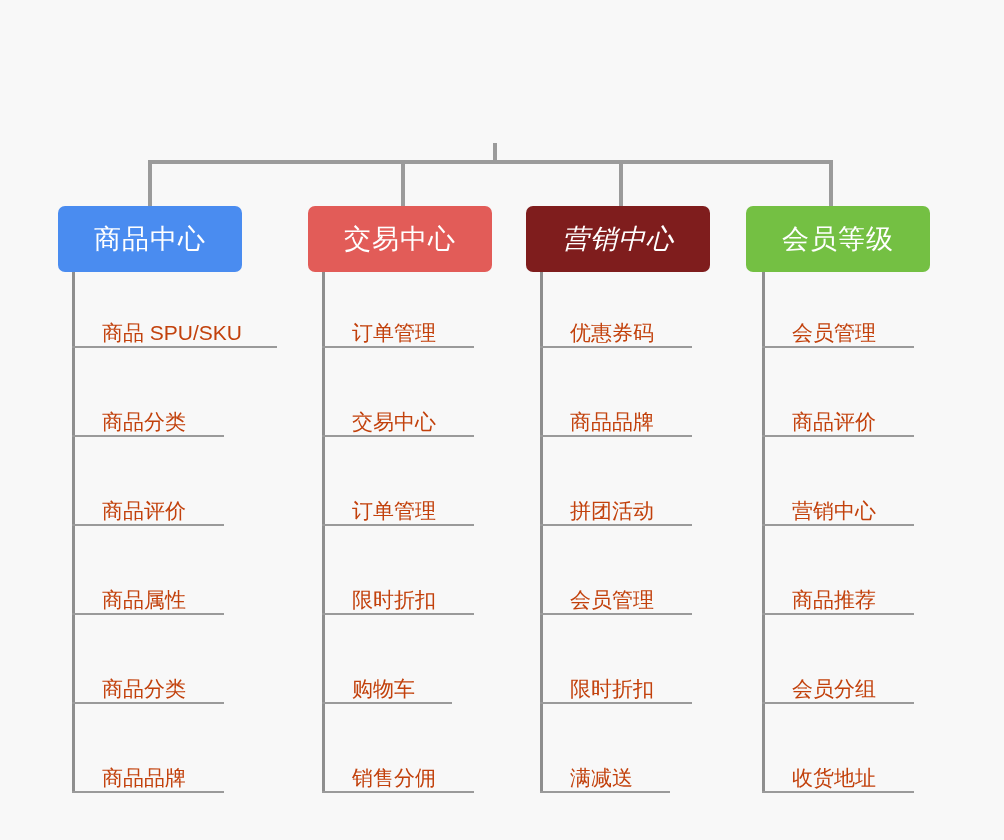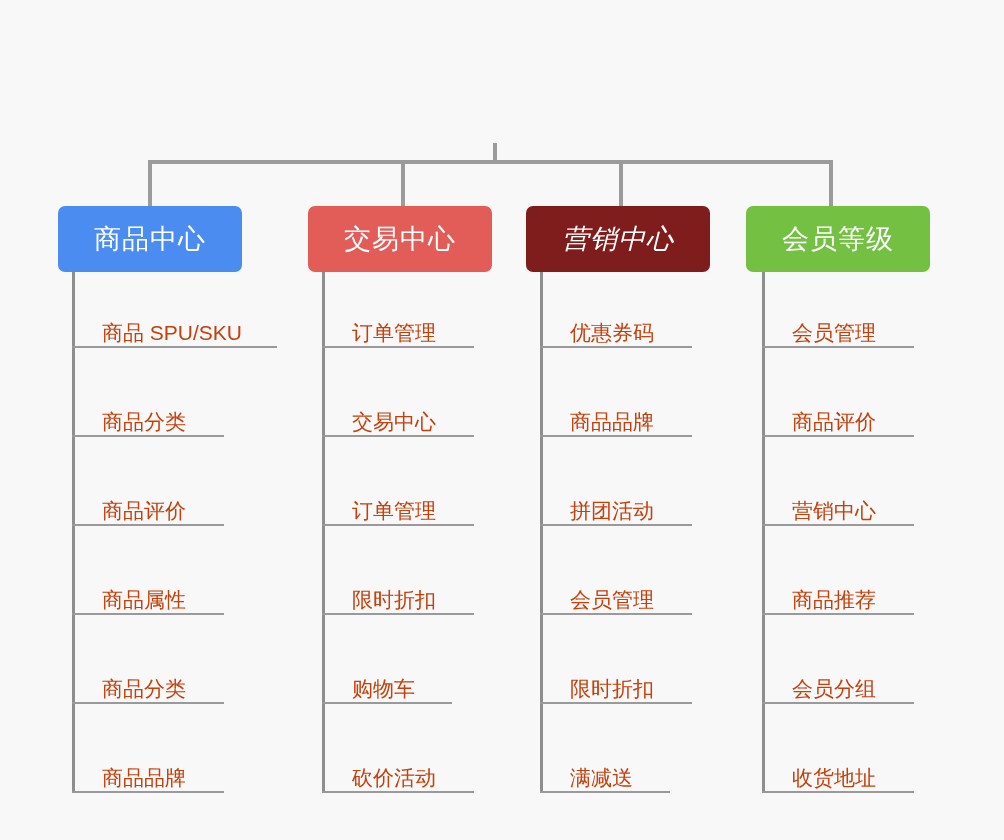--- a/index.html
+++ b/index.html
@@ -181,21 +181,21 @@
       <div class="leaf" style="left: 322px; top: 615px; width: 152px;">
         <div class="leaf-rule" style="width: 152px;"></div>
         <div class="leaf-text">限时折扣</div>
       </div>
       <div class="leaf" style="left: 322px; top: 704px; width: 130px;">
         <div class="leaf-rule" style="width: 130px;"></div>
         <div class="leaf-text">购物车</div>
       </div>
       <div class="leaf" style="left: 322px; top: 793px; width: 152px;">
         <div class="leaf-rule" style="width: 152px;"></div>
-        <div class="leaf-text">砍价活动</div>
+        <div class="leaf-text">销售分佣</div>
       </div>
       <div class="conn conn-drop" style="left: 619px; background: rgb(155, 155, 155);"></div>
       <div class="cat-box" style="left: 526px; width: 184px; background: #7f1d1d; font-style: italic;">
         <span class="cat-label">营销中心</span>
       </div>
       <div class="spine" style="left: 540px; top: 272px; height: 521px; background: rgb(142, 142, 142);"></div>
       <div class="leaf" style="left: 540px; top: 348px; width: 152px;">
         <div class="leaf-rule" style="width: 152px;"></div>
         <div class="leaf-text">优惠券码</div>
       </div>

